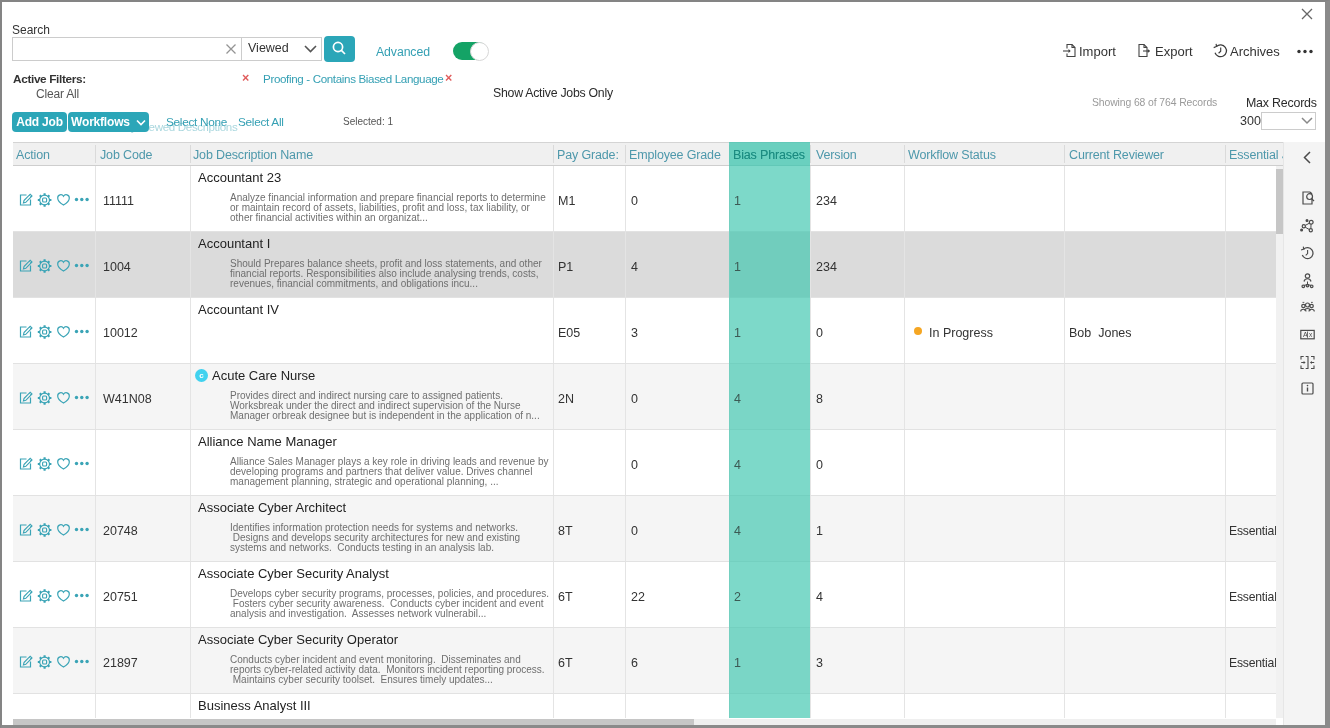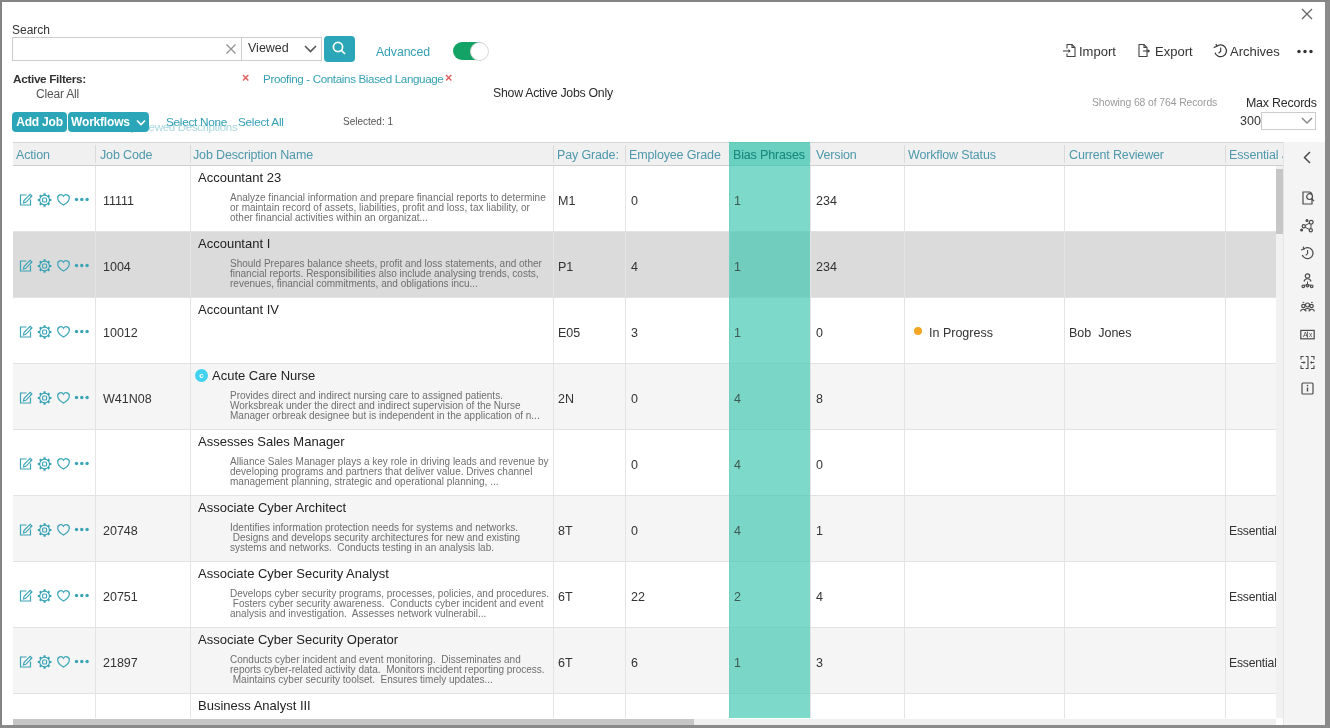--- a/index.html
+++ b/index.html
@@ -322,21 +322,21 @@
           </g>
           <rect x="23.6" y="6" width="4" height="4" rx="1" stroke-width="1.15"></rect>
 <path d="M44.5 13 C44.5 13 38.7 9.6 38.7 5.9 A3.1 3.1 0 0 1 44.5 4.3 A3.1 3.1 0 0 1 50.3 5.9 C50.3 9.6 44.5 13 44.5 13 Z" stroke-width="1.2"></path>
 <g fill="#3aa4b6" stroke="none">
             <circle cx="57.5" cy="7.5" r="1.7"></circle>
             <circle cx="62.8" cy="7.5" r="1.7"></circle>
             <circle cx="68.1" cy="7.5" r="1.7"></circle>
           </g>
 </svg>
       </div>
-<div class="title">Assesses Sales Manager</div>
+<div class="title">Alliance Name Manager</div>
 <div class="desc">Alliance Sales Manager plays a key role in driving leads and revenue by<br>developing programs and partners that deliver value. Drives channel<br>management planning, strategic and operational planning, ...</div>
 <div class="val" style="left:618px;">0</div>
 <div class="val" style="left:721px;z-index:6;color:#3c5a54;">4</div>
 <div class="val" style="left:803px;">0</div>
 </div>
 <div class="row" style="top:354px;height:66px;background:#f5f5f5;">
 <div class="vline" style="left:82px;"></div>
 <div class="vline" style="left:177px;"></div>
 <div class="vline" style="left:540px;"></div>
 <div class="vline" style="left:612px;"></div>

